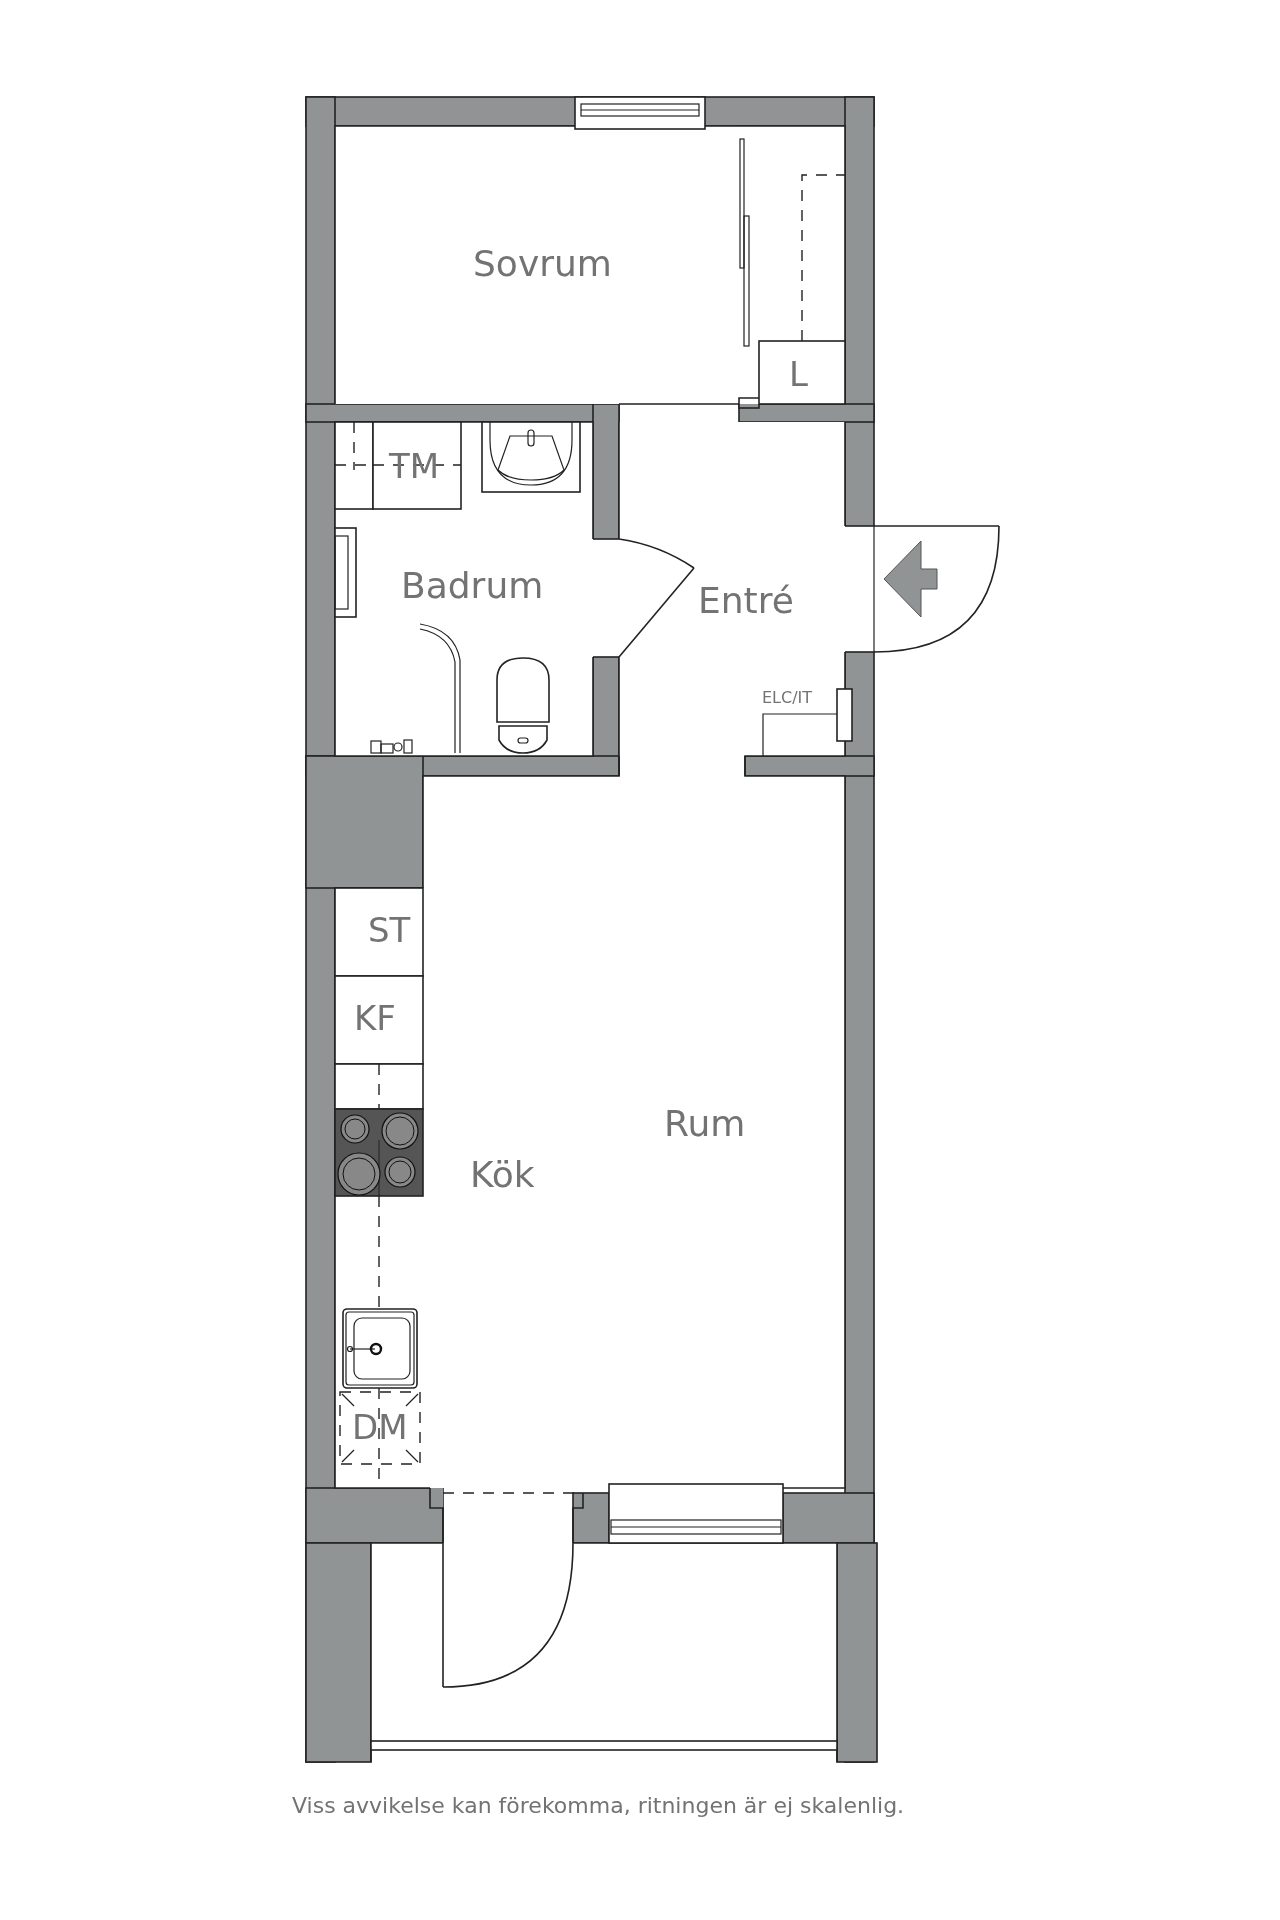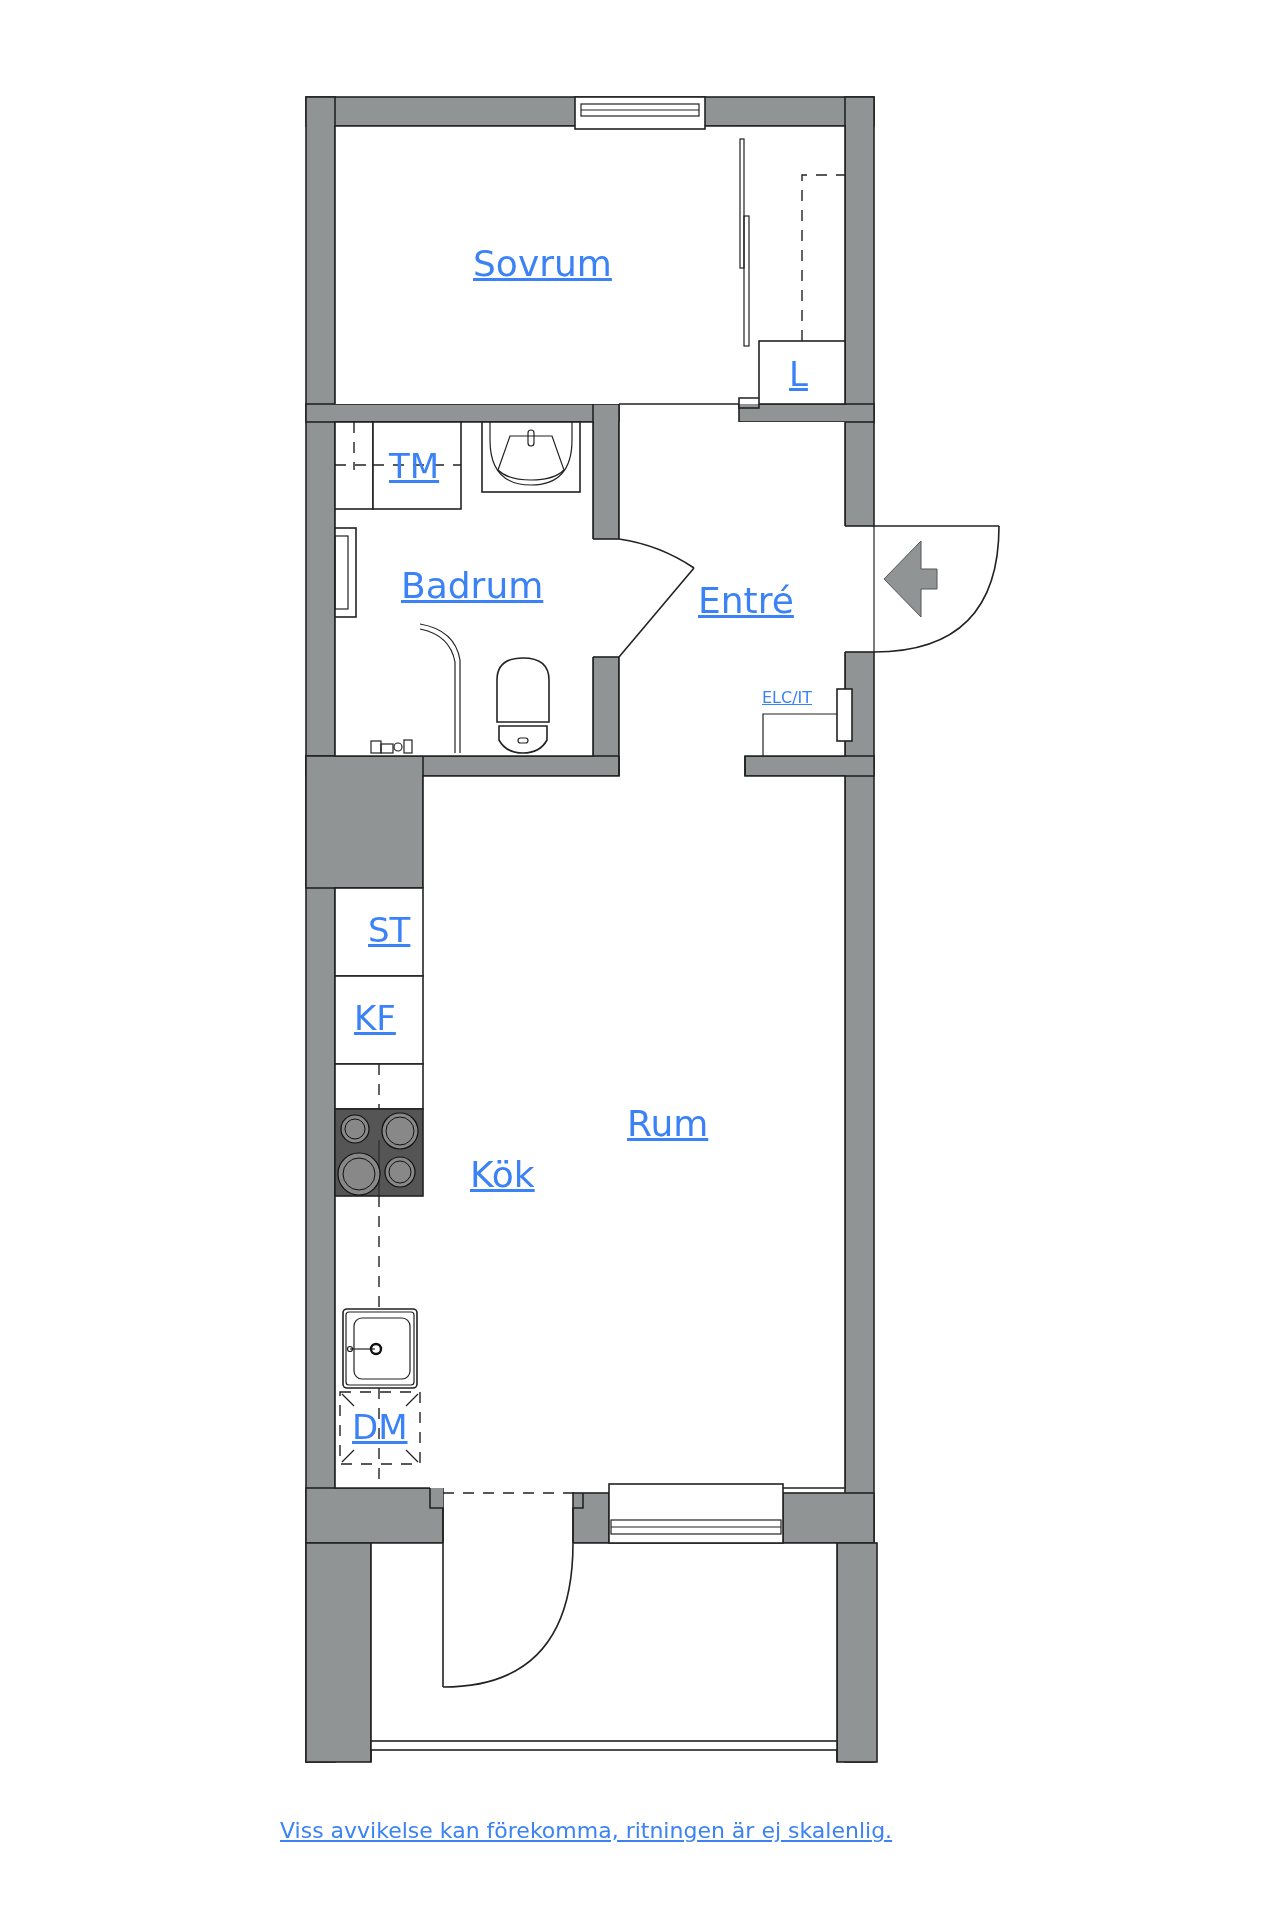--- a/index.html
+++ b/index.html
@@ -4,21 +4,21 @@
   <style>
     html, body { margin: 0; padding: 0; background: #ffffff; }
     body { width: 1280px; height: 1920px; position: relative; overflow: hidden;
            font-family: "DejaVu Sans", "Liberation Sans", sans-serif; }
     #plan { position: absolute; left: 0; top: 0; width: 1280px; height: 1920px; }
     .wall { fill: #919494; stroke: #222; stroke-width: 1.6; }
     .line { fill: none; stroke: #222; stroke-width: 1.6; }
     .thin { fill: none; stroke: #222; stroke-width: 1.2; }
     .white { fill: #fff; stroke: #222; stroke-width: 1.6; }
     .dash { fill: none; stroke: #222; stroke-width: 1.4; stroke-dasharray: 11 9; }
-    .label { position: absolute; color: #3b82f6; white-space: nowrap; line-height: 1; text-decoration: underline; }
+    .label { position: absolute; color: #737373; white-space: nowrap; line-height: 1; }
     .room-label { font-size: 36px; }
     .fix-label { font-size: 34px; }
     .small-label { font-size: 16px; }
     .caption { font-size: 22px; }
   </style>
 </head>
 <body>
 
 <svg id="plan" viewBox="0 0 1280 1920" xmlns="http://www.w3.org/2000/svg">
 
@@ -189,23 +189,23 @@
     <line class="dash" x1="443" y1="1493" x2="583" y2="1493"></line>
     <polyline class="line" points="430,1488 430,1508 443,1508 443,1687"></polyline>
     <polyline class="line" points="583,1493 583,1508 573,1508 573,1543"></polyline>
     <path class="line" d="M573,1543 Q573,1687 443,1687"></path>
   </g>
 </svg>
 
 <div class="label room-label" style="left:473px; top:246px;">Sovrum</div>
 <div class="label room-label" style="left:401px; top:568px;text-align:right;">Badrum</div>
 <div class="label room-label" style="left:698px; top:562px;margin-top:21px;">Entré</div>
-<div class="label room-label" style="left:627px; top:1106px;">Rum</div>
+<div class="label room-label" style="left:664px; top:1106px;">Rum</div>
 <div class="label room-label" style="left:470px; top:1157px;">Kök</div>
 
 <div class="label fix-label" style="left:789px; top:357px;">L</div>
 <div class="label fix-label" style="left:389px; top:449px;">TM</div>
 <div class="label fix-label" style="left:368px; top:913px;">ST</div>
 <div class="label fix-label" style="left:354px; top:1001px;">KF</div>
 <div class="label fix-label" style="left:352px; top:1410px;text-align:center;">DM</div>
 <div class="label small-label" style="left:762px; top:690px;">ELC/IT</div>
 
-<div class="label caption" style="left:280px; top:1795px;margin-top:25px;">Viss avvikelse kan förekomma, ritningen är ej skalenlig.</div>
+<div class="label caption" style="left:292px; top:1795px;">Viss avvikelse kan förekomma, ritningen är ej skalenlig.</div>
 
 </body></html>

